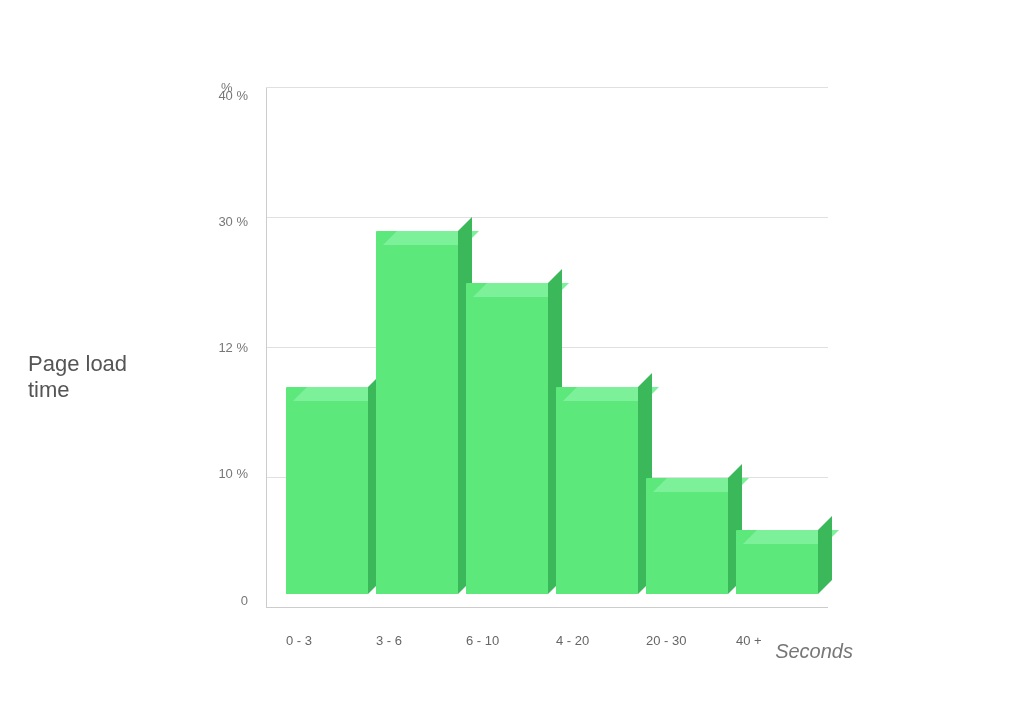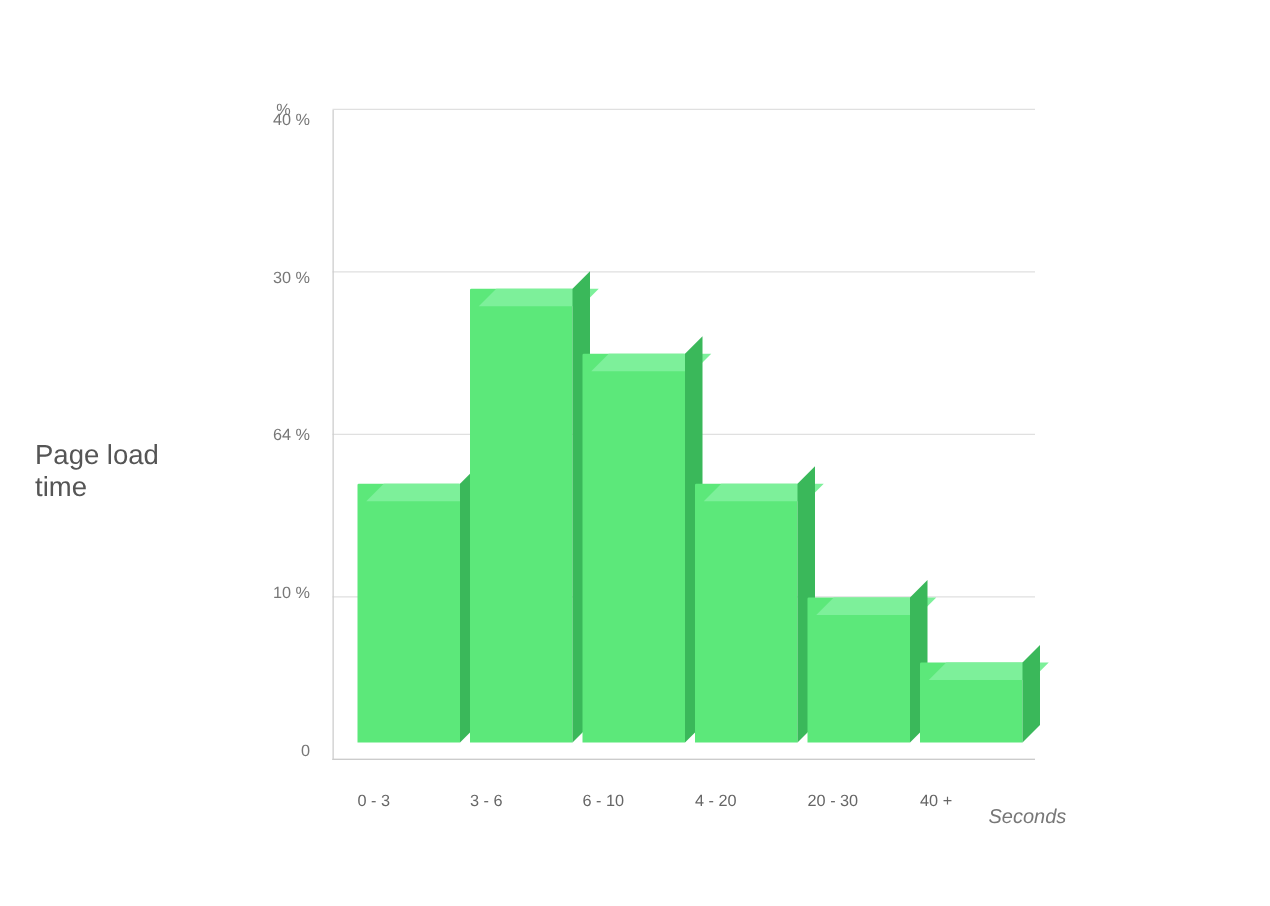--- a/index.html
+++ b/index.html
@@ -167,21 +167,21 @@
       flex: 1;
       text-align: left;
       font-size: 13px;
       color: #666;
     }
 
     .seconds-label {
       position: absolute;
       bottom: 5px;
       right: 5px;
-      font-size: 16px;
+      font-size: 20px;
       color: #777;
       font-style: italic;
     }
 
     .percent-symbol {
       position: absolute;
       left: 55px;
       top: -8px;
       font-size: 13px;
       color: #777;
@@ -193,21 +193,21 @@
 <div class="chart-container">
   <h2 class="chart-title">Page load time</h2>
 
   <div class="chart-area">
 
     <div class="percent-symbol">%</div>
 
     <div class="y-axis">
       <span class="y-label">40 %</span>
       <span class="y-label">30 %</span>
-      <span class="y-label">64 %</span>
+      <span class="y-label">12 %</span>
       <span class="y-label">10 %</span>
       <span class="y-label">0</span>
     </div>
 
     <div class="grid-lines">
       <div class="grid-line" style="bottom: 100%;"></div>
       <div class="grid-line" style="bottom: 75%;"></div>
       <div class="grid-line" style="bottom: 50%;"></div>
       <div class="grid-line" style="bottom: 25%;"></div>
       <div class="grid-line" style="bottom: 0%;"></div>

